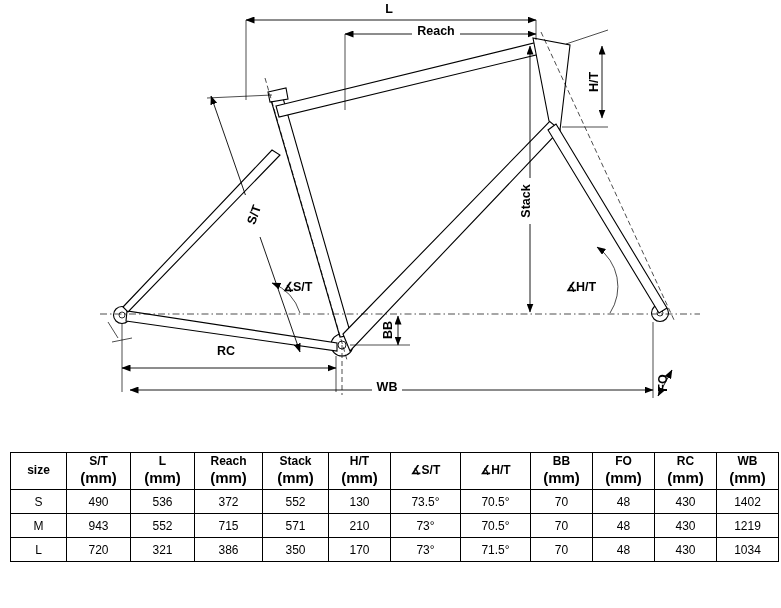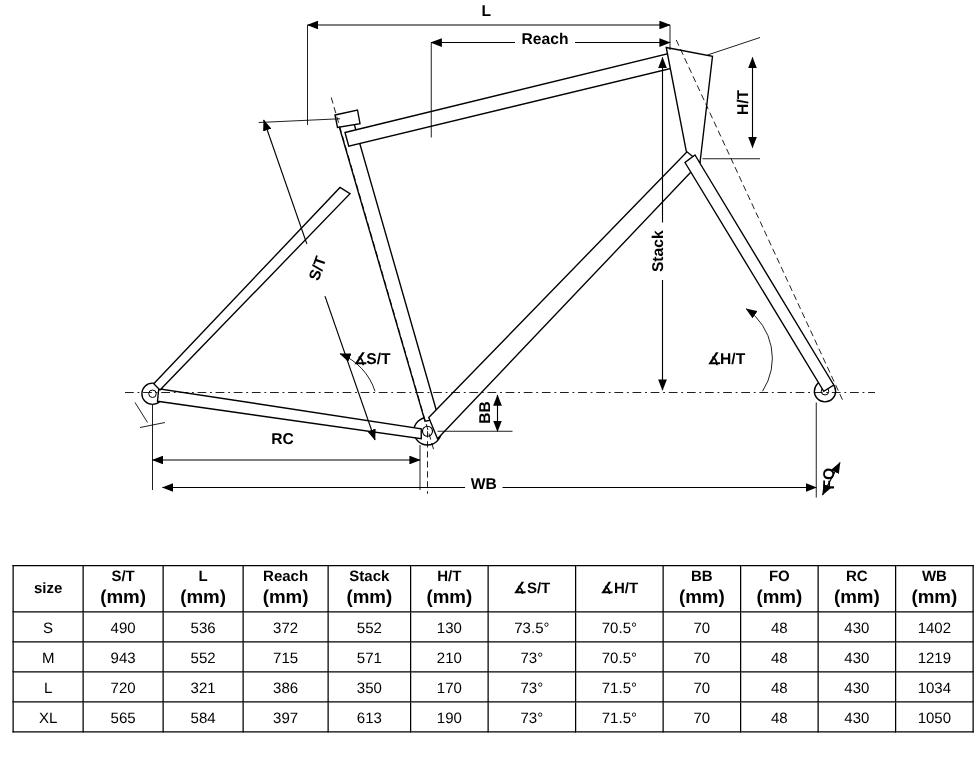--- a/index.html
+++ b/index.html
@@ -308,28 +308,14 @@
       <td>386</td>
       <td>350</td>
       <td>170</td>
       <td>73°</td>
       <td>71.5°</td>
       <td>70</td>
       <td>48</td>
       <td>430</td>
       <td>1034</td>
     </tr>
-    <tr>
-      <td>XL</td>
-      <td>565</td>
-      <td>584</td>
-      <td>397</td>
-      <td>613</td>
-      <td>190</td>
-      <td>73°</td>
-      <td>71.5°</td>
-      <td>70</td>
-      <td>48</td>
-      <td>430</td>
-      <td>1050</td>
-    </tr>
   </tbody>
 </table>
 
 </body></html>

